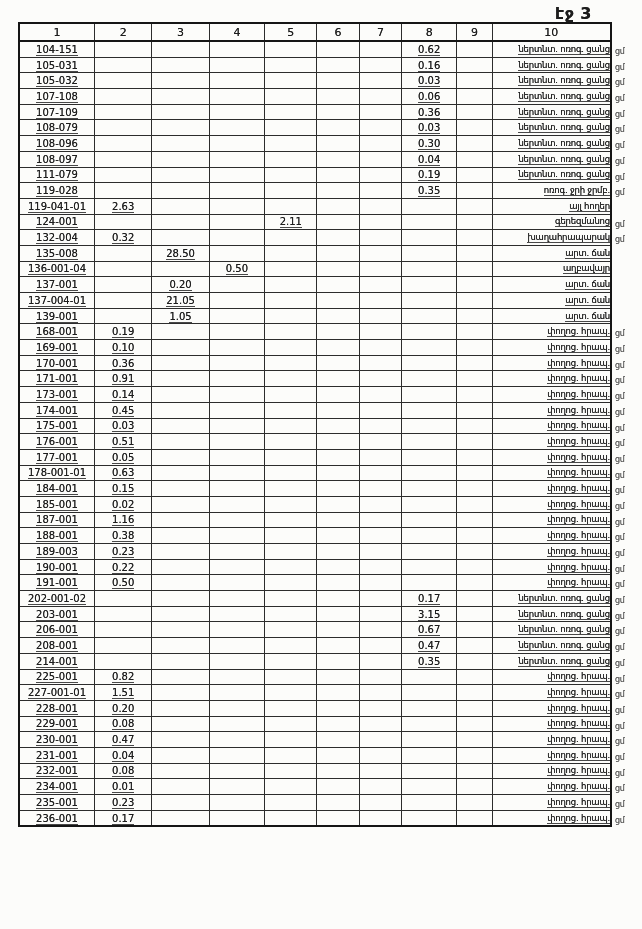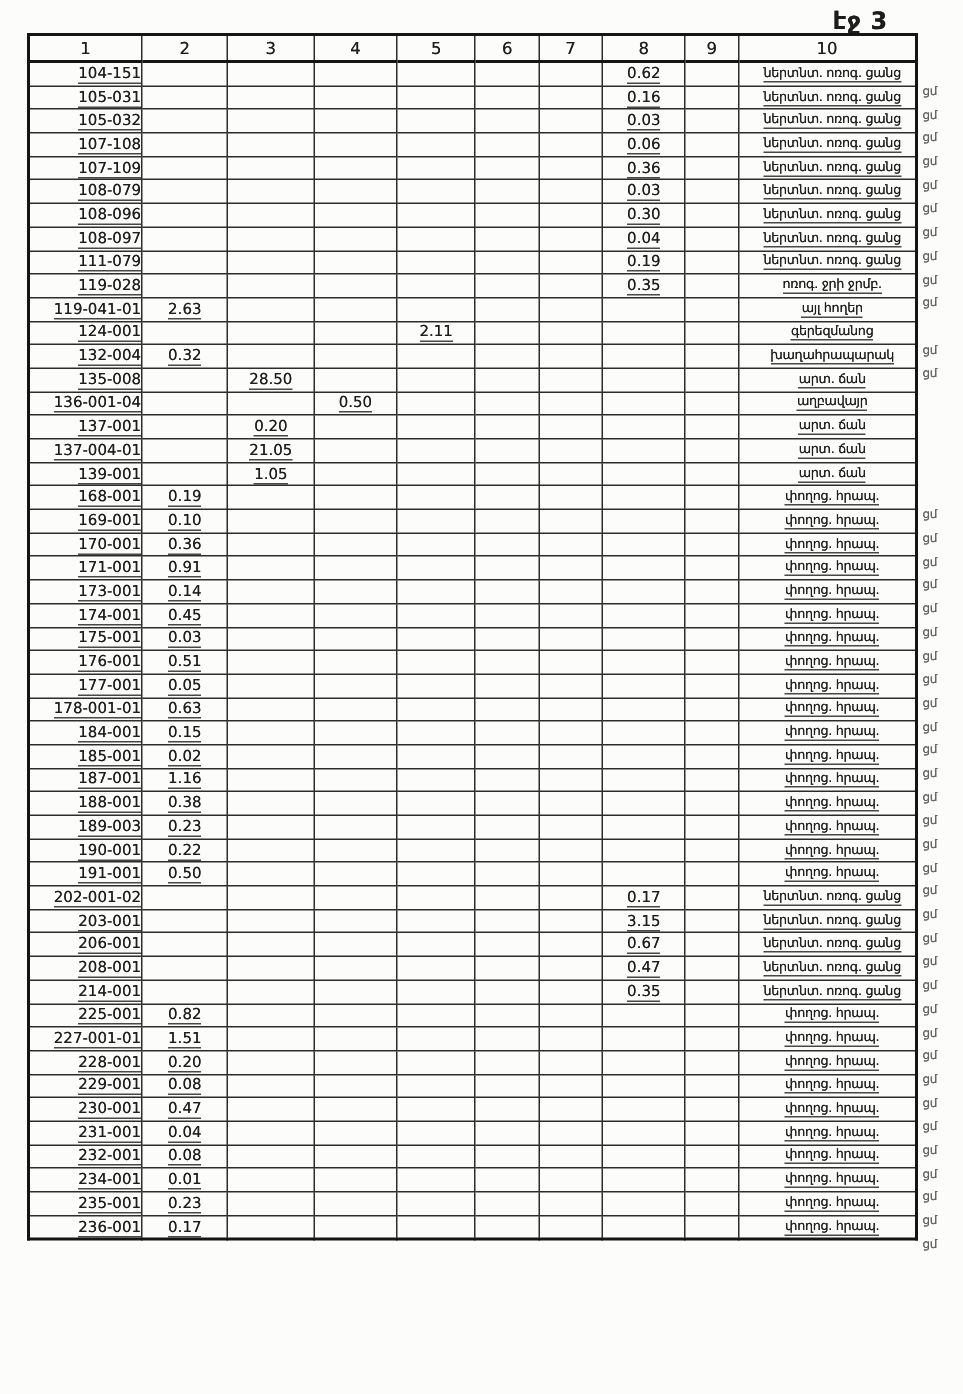--- a/index.html
+++ b/index.html
@@ -36,30 +36,30 @@
     text-shadow:0 0 0.4px rgba(0,0,0,.75);
   }
   th{
     font-weight:normal;
     font-size:11px;
     text-align:center;
     border-bottom:2px solid #151515;
     height:16px;
   }
   td{text-align:center;}
-  td.c1{text-align:right;}
-  td.c10{text-align:center;padding-left:7px;font-size:8.5px;letter-spacing:-0.2px;}
+  td.c1{text-align:center;}
+  td.c10{text-align:right;padding-left:7px;font-size:8.5px;letter-spacing:-0.2px;}
   .txt{
     border-bottom:1px solid rgba(40,40,40,.85);
     padding-bottom:0;
   }
   .note{
     position:absolute;
     left:calc(100% + 5px);
-    top:12px;
+    top:3px;
     font-size:8px;
     color:#3d3d3d;
     border:none;
     opacity:.8;
   }
 </style>
 </head>
 <body>
 
 <div class="sheet">

